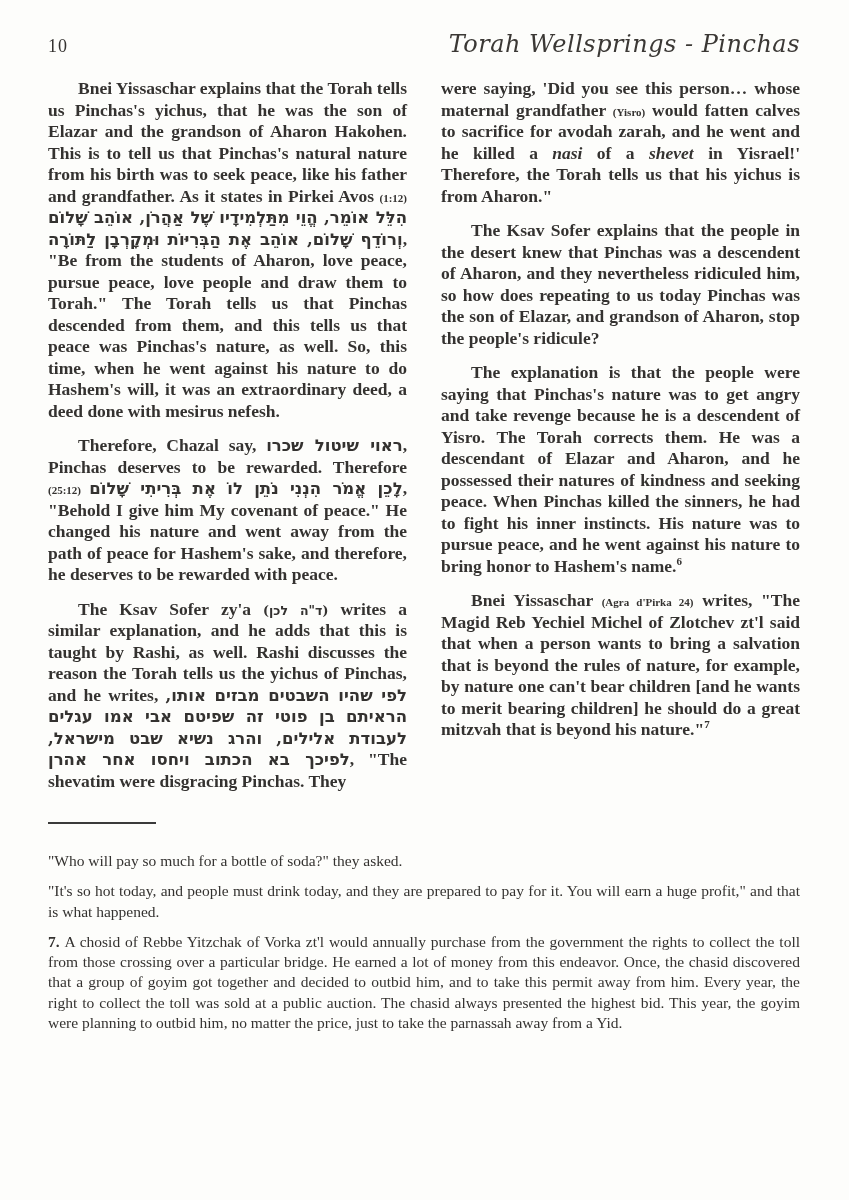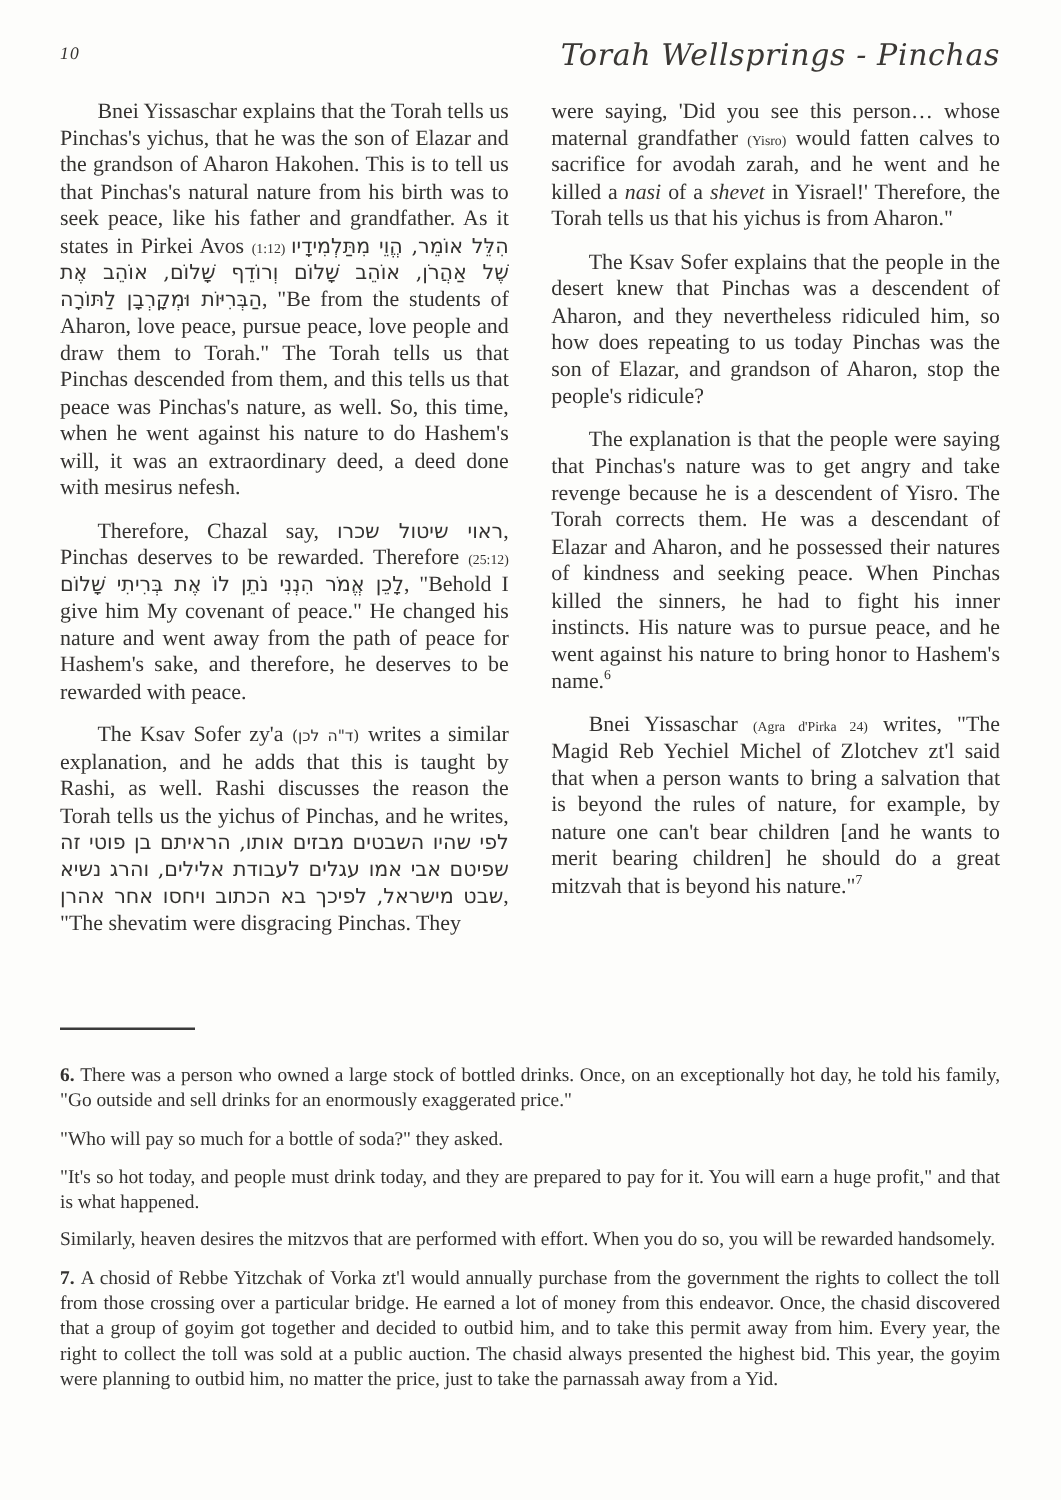--- a/index.html
+++ b/index.html
@@ -18,22 +18,21 @@
   }
   
   .page-header {
     position: relative;
     height: 32px;
     margin-bottom: 16px;
   }
   .page-number {
     position: absolute;
     left: 0; top: 6px;
-    font-style: italic;
-    font-size: 14px;
+    font-size: 18px;
     letter-spacing: 1px;
   }
   .page-title {
     margin: 0;
     text-align: right;
     font-family: "DejaVu Serif", serif;
     font-style: italic;
     font-weight: normal;
     font-size: 24px;
     letter-spacing: 0.5px;
@@ -42,20 +41,21 @@
   
   .columns {
     display: flex;
     gap: 34px;
   }
   .col {
     width: 359px;
     text-align: justify;
     font-size: 17.5px;
     line-height: 1.23;
+    font-weight: bold;
   }
   p.body-par { margin: 0 0 13px 0; text-indent: 30px; }
   p.body-par.no-indent { text-indent: 0; }
   .seg-n { }
   .seg-i { font-style: italic; }
   .seg-h {
     font-family: "DejaVu Serif", "DejaVu Sans", serif;
     font-size: 16.5px;
     unicode-bidi: isolate;
   }
@@ -105,21 +105,19 @@
         <p class="body-par no-indent"><span class="seg-n">were saying, 'Did you see this person… whose maternal grandfather </span><span class="seg-p">(Yisro)</span><span class="seg-n"> would fatten calves to sacrifice for avodah zarah, and he went and he killed a </span><span class="seg-i">nasi</span><span class="seg-n"> of a </span><span class="seg-i">shevet</span><span class="seg-n"> in Yisrael!' Therefore, the Torah tells us that his yichus is from Aharon."</span></p>
         <p class="body-par"><span class="seg-n">The Ksav Sofer explains that the people in the desert knew that Pinchas was a descendent of Aharon, and they nevertheless ridiculed him, so how does repeating to us today Pinchas was the son of Elazar, and grandson of Aharon, stop the people's ridicule?</span></p>
         <p class="body-par"><span class="seg-n">The explanation is that the people were saying that Pinchas's nature was to get angry and take revenge because he is a descendent of Yisro. The Torah corrects them. He was a descendant of Elazar and Aharon, and he possessed their natures of kindness and seeking peace. When Pinchas killed the sinners, he had to fight his inner instincts. His nature was to pursue peace, and he went against his nature to bring honor to Hashem's name.</span><sup class="seg-sup">6</sup></p>
         <p class="body-par"><span class="seg-n">Bnei Yissaschar </span><span class="seg-p">(Agra d'Pirka 24)</span><span class="seg-n"> writes, "The Magid Reb Yechiel Michel of Zlotchev zt'l said that when a person wants to bring a salvation that is beyond the rules of nature, for example, by nature one can't bear children [and he wants to merit bearing children] he should do a great mitzvah that is beyond his nature."</span><sup class="seg-sup">7</sup></p>
       </section>
   </main>
 
   <footer class="page-footer">
     <hr class="fn-divider">
     <div class="footnotes">
-        <p class="footnote"><span class="fn-marker">6. </span><span>There was a person who owned a large stock of bottled drinks. Once, on an exceptionally hot day, he told his family, "Go outside and sell drinks for an enormously exaggerated price."</span></p>
         <p class="footnote"><span>"Who will pay so much for a bottle of soda?" they asked.</span></p>
         <p class="footnote"><span>"It's so hot today, and people must drink today, and they are prepared to pay for it. You will earn a huge profit," and that is what happened.</span></p>
-        <p class="footnote"><span>Similarly, heaven desires the mitzvos that are performed with effort. When you do so, you will be rewarded handsomely.</span></p>
         <p class="footnote"><span class="fn-marker">7. </span><span>A chosid of Rebbe Yitzchak of Vorka zt'l would annually purchase from the government the rights to collect the toll from those crossing over a particular bridge. He earned a lot of money from this endeavor. Once, the chasid discovered that a group of goyim got together and decided to outbid him, and to take this permit away from him. Every year, the right to collect the toll was sold at a public auction. The chasid always presented the highest bid. This year, the goyim were planning to outbid him, no matter the price, just to take the parnassah away from a Yid.</span></p>
       </div>
   </footer>
 
 </div>
 
 </body></html>

